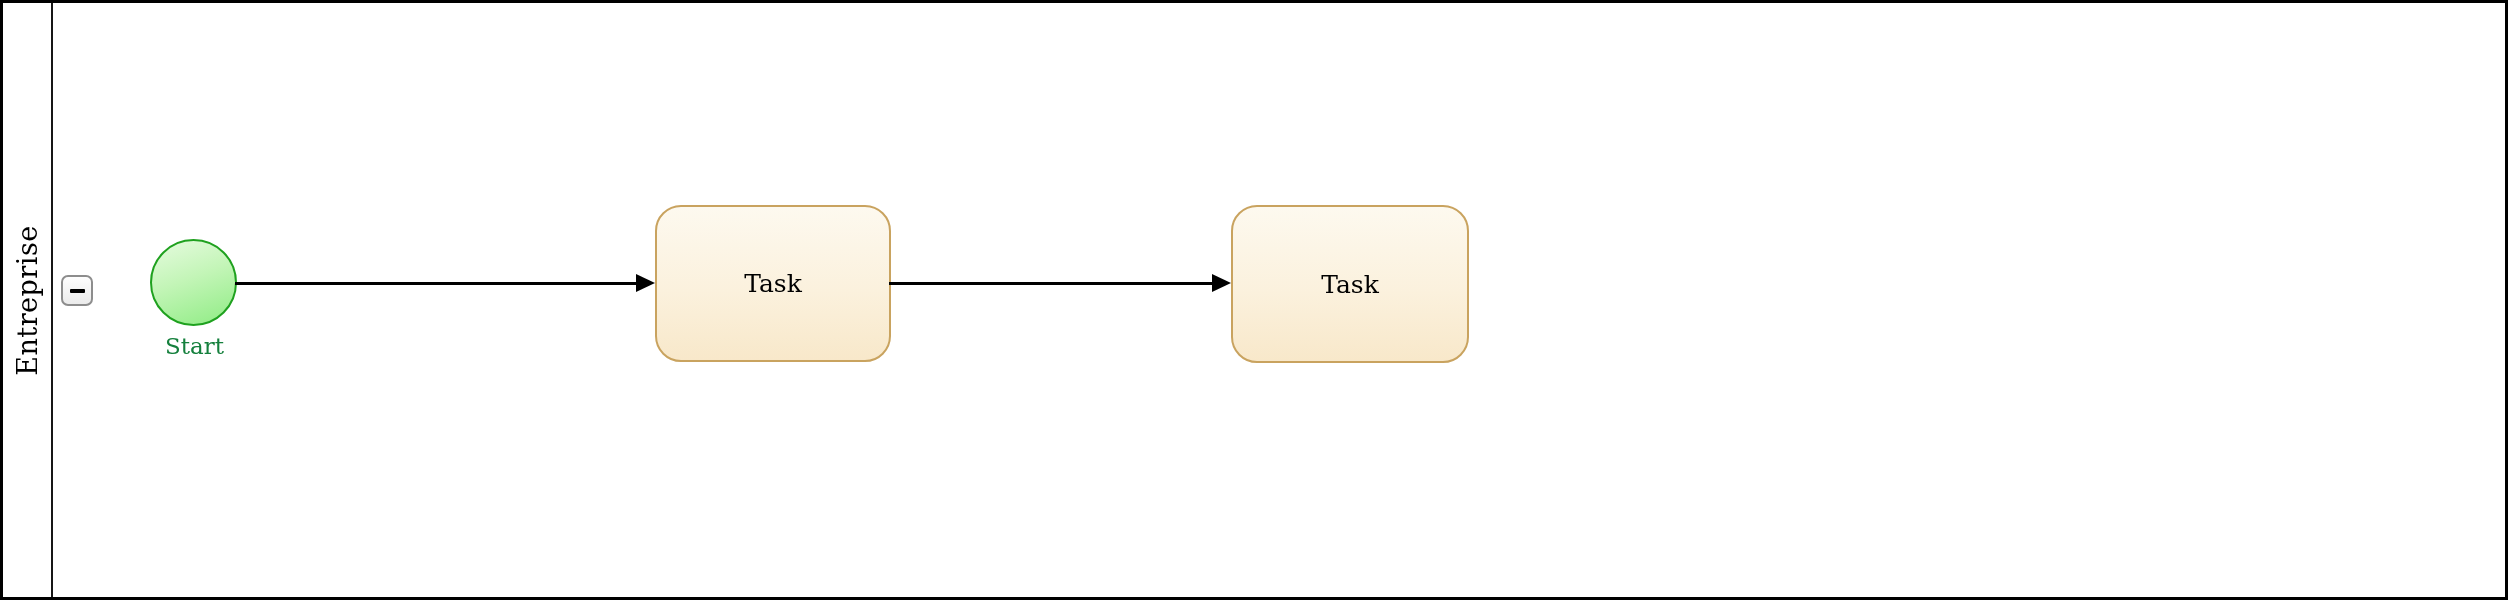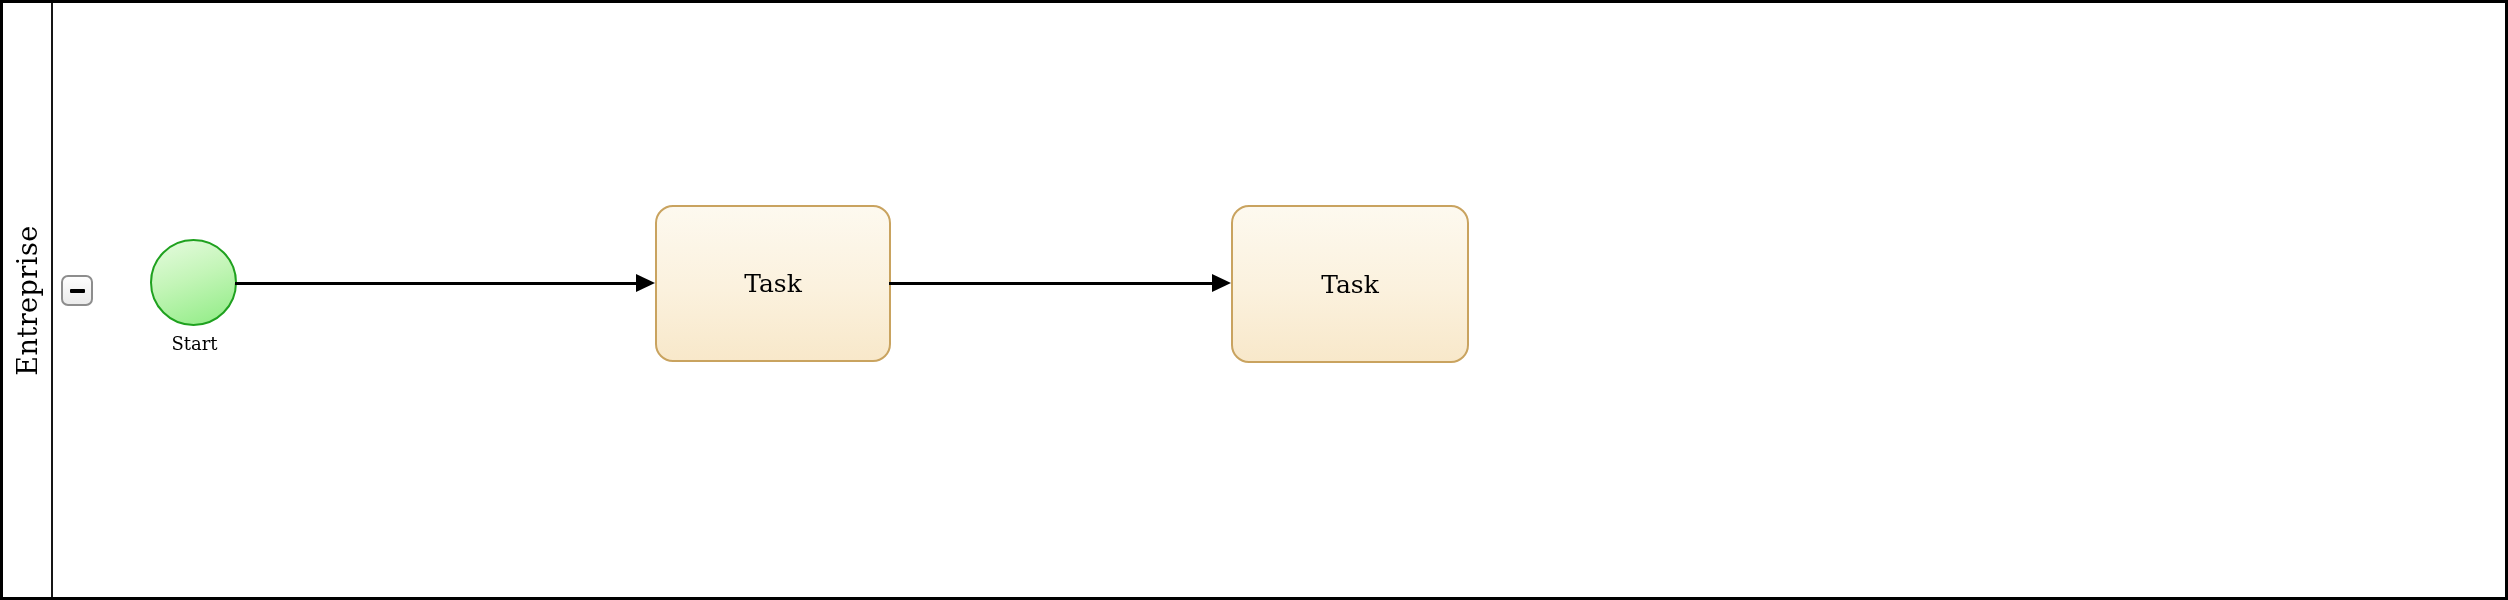--- a/index.html
+++ b/index.html
@@ -59,22 +59,22 @@
     box-sizing: border-box;
     border: 2.5px solid #1fa11f;
     border-radius: 50%;
     background: linear-gradient(160deg, #e6fbdf 0%, #c3f5b7 45%, #8fec84 100%);
   }
   .start-label {
     position: absolute;
     left: 129px; top: 330px;
     width: 125px;
     text-align: center;
-    font-size: 18px;
-    color: #000000;
+    font-size: 23px;
+    color: #15803d;
   }
   .flow {
     position: absolute;
     height: 2.5px;
     background: #000000;
   }
   .flow-1 { left: 232px; top: 279px; width: 402px; }
   .flow-2 { left: 886px; top: 279px; width: 324px; }
   .arrowhead {
     position: absolute;
@@ -82,21 +82,21 @@
     border-top: 9px solid transparent;
     border-bottom: 9px solid transparent;
     border-left: 19px solid #000000;
   }
   .arrow-1 { left: 633px; top: 271px; }
   .arrow-2 { left: 1209px; top: 271px; }
   .task {
     position: absolute;
     box-sizing: border-box;
     border: 2.5px solid #c9a35f;
-    border-radius: 18px;
+    border-radius: 26px;
     background: linear-gradient(180deg, #fdf9ef 0%, #fbf1dd 55%, #f8e8ca 100%);
     display: flex;
     align-items: center;
     justify-content: center;
     font-size: 25px;
     color: #000000;
     cursor: pointer;
   }
   .task-1 { left: 652px; top: 202px; width: 236px; height: 157px; }
   .task-2 { left: 1228px; top: 202px; width: 238px; height: 158px; }

